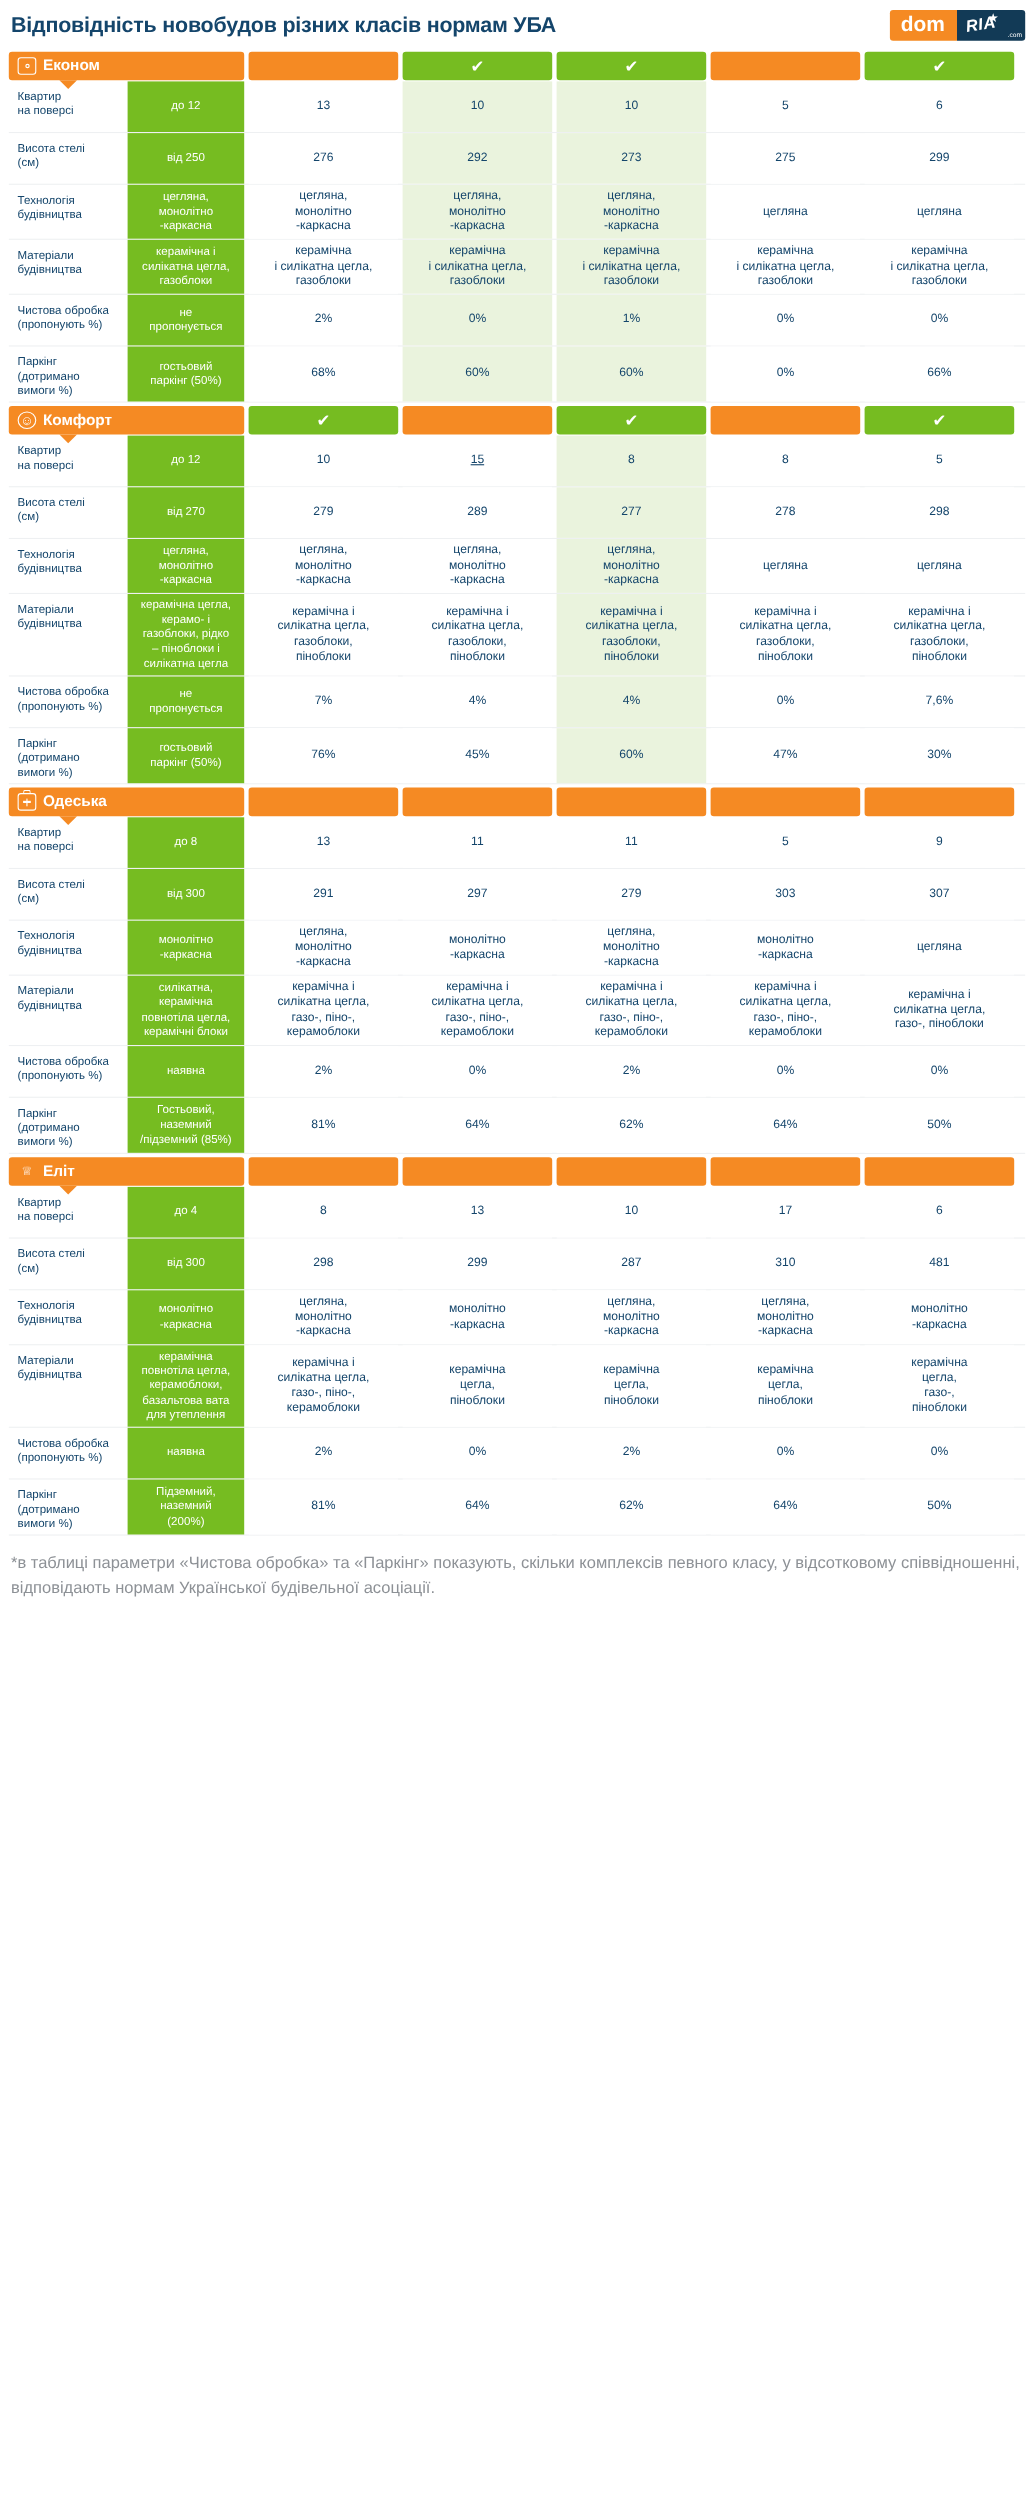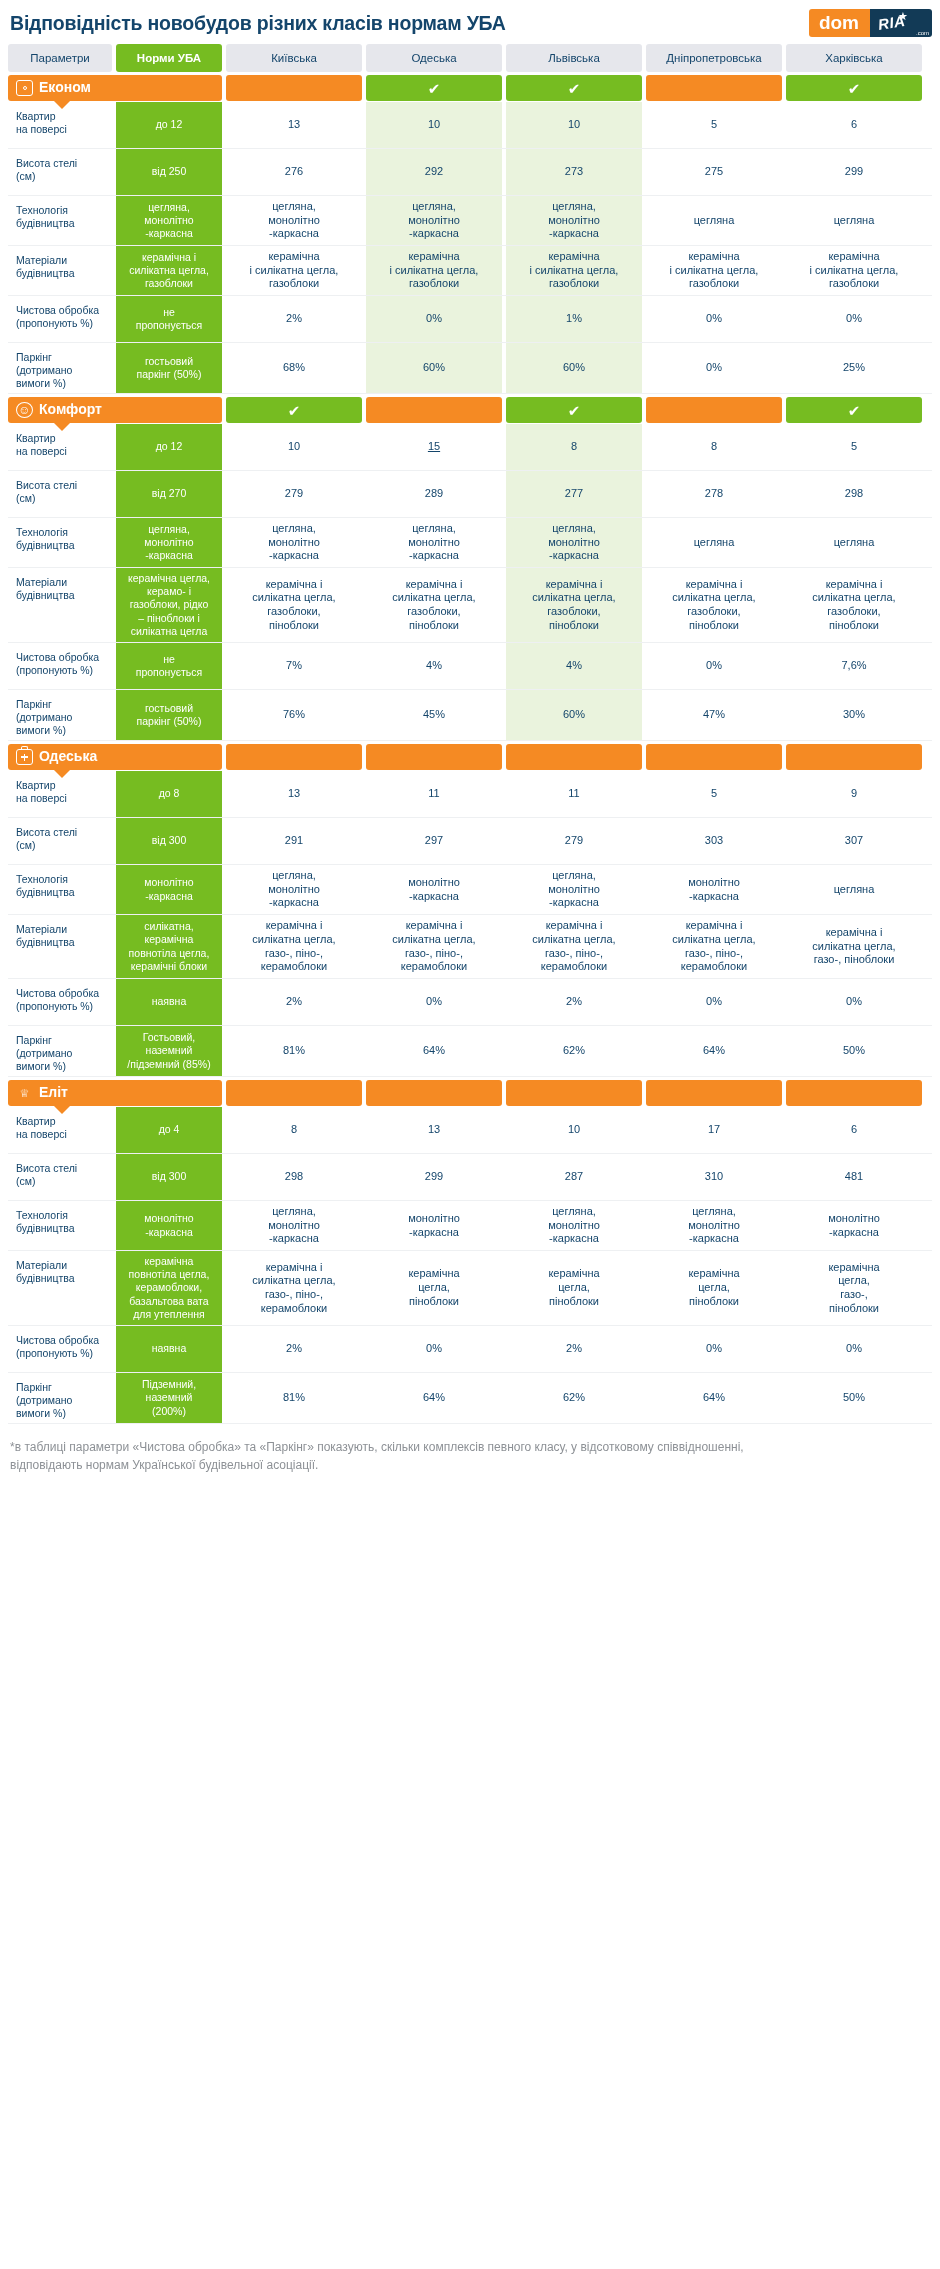--- a/index.html
+++ b/index.html
@@ -189,21 +189,21 @@
     font-size: 10.5px;
     font-weight: normal;
     line-height: 1.25;
   }
   .drow .val { background: #ffffff; }
   .drow .val.tint { background: #eaf3dd; }
   .nowrap-pre { white-space: pre-line; }
 
   .foot {
     padding: 14px 10px 6px 10px;
-    font-size: 12px;
+    font-size: 15px;
     color: #8d9196;
     line-height: 1.5;
     white-space: pre-line;
   }
 </style>
 </head>
 <body>
 
 <div class="page-head">
   <div class="page-title">Відповідність новобудов різних класів нормам УБА</div>
@@ -211,29 +211,20 @@
     <div class="logo-dom">dom</div>
     <div class="logo-ria">
       <span class="ria-star">★</span>
       <span class="ria-word">RIA</span>
       <span class="ria-com">.com</span>
     </div>
   </div>
 </div>
 
 <div class="tbl">
-  <div class="row hdr-row" id="hdr-row">
-      <div class="cell hdr c0">Параметри</div>
-      <div class="cell hdr c1 uba">Норми УБА</div>
-      <div class="cell hdr cN">Київська</div>
-      <div class="cell hdr cN">Одеська</div>
-      <div class="cell hdr cN">Львівська</div>
-      <div class="cell hdr cN">Дніпропетровська</div>
-      <div class="cell hdr cN">Харківська</div>
-    </div>
   <div id="sections">
       <div class="row sect">
         <div class="cell c0" style="width: 214px; padding: 0px;">
           <div class="band">
             <span class="sect-icon">
               <span class="dot"></span>
             </span>
             <span>Економ</span>
           </div>
         </div>
@@ -333,21 +324,21 @@
       <div class="row drow">
         <div class="cell c0 nowrap-pre" style="height: 50px;">Паркінг
 (дотримано
 вимоги %)</div>
         <div class="cell c1 uba-cell nowrap-pre" style="height: 50px;">гостьовий
 паркінг (50%)</div>
         <div class="cell cN val nowrap-pre" style="height: 50px;">68%</div>
         <div class="cell cN val nowrap-pre tint" style="height: 50px;">60%</div>
         <div class="cell cN val nowrap-pre tint" style="height: 50px;">60%</div>
         <div class="cell cN val nowrap-pre" style="height: 50px;">0%</div>
-        <div class="cell cN val nowrap-pre" style="height: 50px;">25%</div>
+        <div class="cell cN val nowrap-pre" style="height: 50px;">66%</div>
       </div>
       <div class="row sect">
         <div class="cell c0" style="width: 214px; padding: 0px;">
           <div class="band">
             <span class="sect-icon round">
               <span class="smile">☺</span>
             </span>
             <span>Комфорт</span>
           </div>
         </div>

